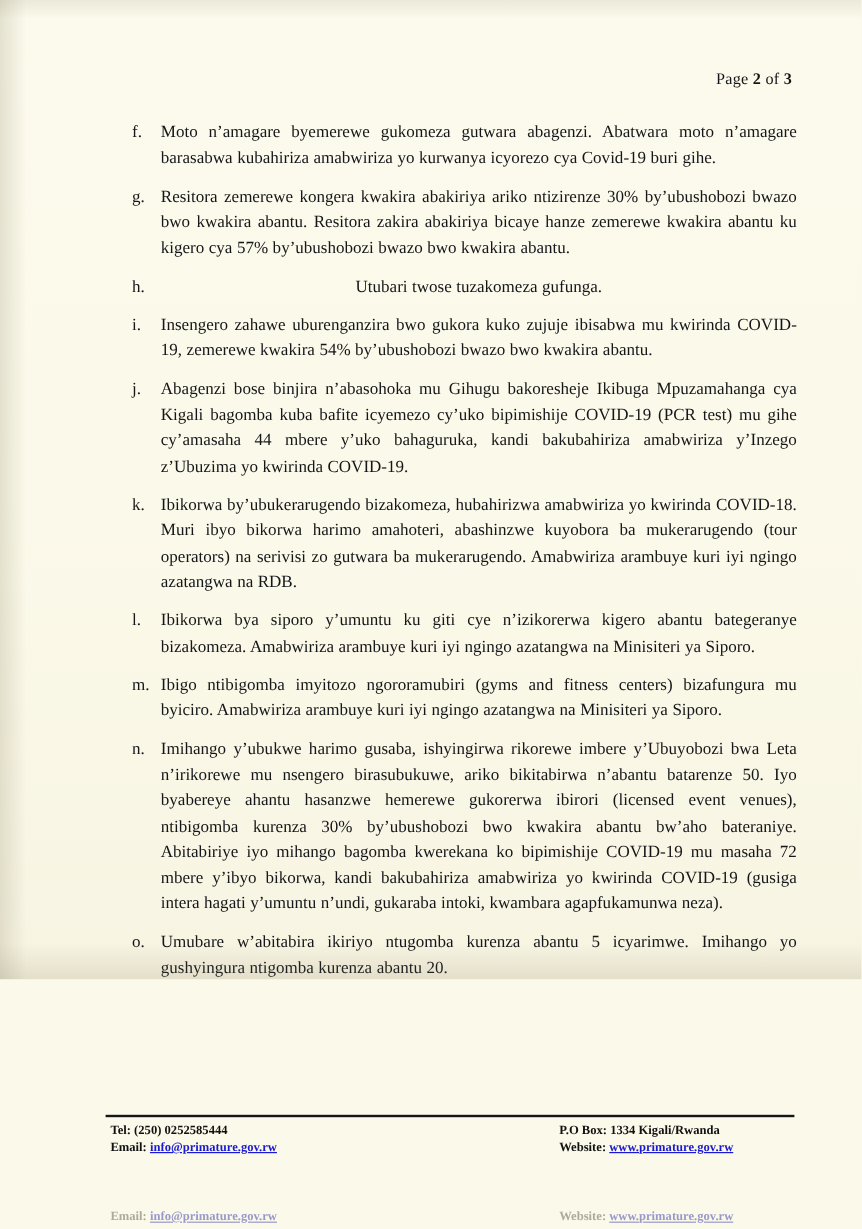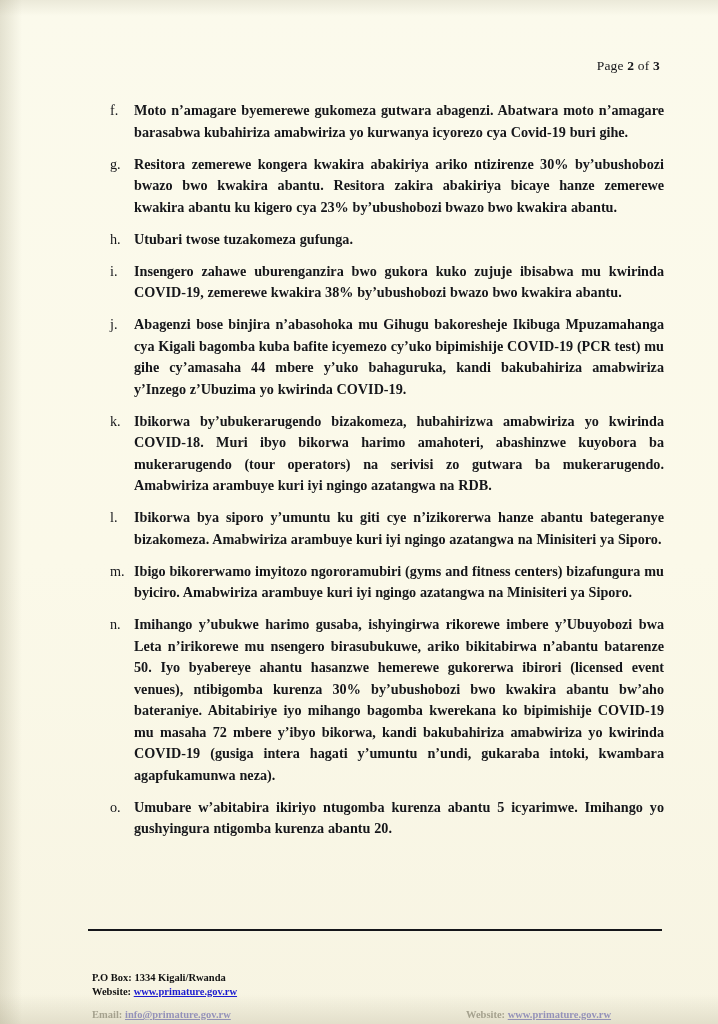--- a/index.html
+++ b/index.html
@@ -11,21 +11,21 @@
     height: 1024px;
     background: #fbf9ea;
     font-family: "Liberation Serif", serif;
     color: #15161a;
     overflow: hidden;
     position: relative;
   }
   .page {
     position: relative;
     width: 718px;
-    height: 1024px;
+    height: 816px;
     box-sizing: border-box;
     background: linear-gradient(180deg, #fbfaec 0%, #fbf9e9 55%, #f7f4e2 100%);
   }
   .page-header {
     position: absolute;
     top: 58px;
     right: 58px;
     font-size: 13.5px;
     letter-spacing: 0.2px;
     color: #15161a;
@@ -54,23 +54,22 @@
     box-sizing: border-box;
   }
   .text {
     flex: 1;
     font-size: 14.2px;
     line-height: 21.5px;
     text-align: justify;
     text-justify: inter-word;
     hyphens: none;
     word-spacing: 0.2px;
-    font-weight: bold;
-  }
-  .text.nojust { text-align: left; }
+  }
+  .text.nojust { text-align: center; }
 
   .footer-rule {
     position: absolute;
     left: 88px;
     right: 56px;
     top: 929px;
     height: 2px;
     background: #15161a;
   }
   .footer {
@@ -80,21 +79,21 @@
     right: 56px;
     font-family: "Liberation Serif", serif;
     font-size: 10.5px;
     font-weight: bold;
     line-height: 14px;
     display: flex;
     justify-content: flex-start;
     color: #111;
   }
   .footer-col-left { width: 374px; }
-  .footer-col-right { flex: 1; margin-top: 35px; }
+  .footer-col-right { flex: 1; }
   .footer .link {
     color: #1a1ad0;
     text-decoration: underline;
   }
 
   .footer-ghost {
     position: absolute;
     top: 1008px;
     left: 92px;
     right: 56px;
@@ -139,68 +138,72 @@
 
   <div class="body-area">
 
     <div class="item">
       <div class="marker">f.</div>
       <div class="text">Moto n’amagare byemerewe gukomeza gutwara abagenzi. Abatwara moto n’amagare barasabwa kubahiriza amabwiriza yo kurwanya icyorezo cya Covid-19 buri gihe.</div>
     </div>
 
     <div class="item">
       <div class="marker">g.</div>
-      <div class="text">Resitora zemerewe kongera kwakira abakiriya ariko ntizirenze 30% by’ubushobozi bwazo bwo kwakira abantu. Resitora zakira abakiriya bicaye hanze zemerewe kwakira abantu ku kigero cya 23% by’ubushobozi bwazo bwo kwakira abantu.</div>
+      <div class="text">Resitora zemerewe kongera kwakira abakiriya ariko ntizirenze 30% by’ubushobozi bwazo bwo kwakira abantu. Resitora zakira abakiriya bicaye hanze zemerewe kwakira abantu ku kigero cya 57% by’ubushobozi bwazo bwo kwakira abantu.</div>
     </div>
 
     <div class="item">
       <div class="marker">h.</div>
       <div class="text nojust">Utubari twose tuzakomeza gufunga.</div>
     </div>
 
     <div class="item">
       <div class="marker">i.</div>
-      <div class="text">Insengero zahawe uburenganzira bwo gukora kuko zujuje ibisabwa mu kwirinda COVID-19, zemerewe kwakira 38% by’ubushobozi bwazo bwo kwakira abantu.</div>
+      <div class="text">Insengero zahawe uburenganzira bwo gukora kuko zujuje ibisabwa mu kwirinda COVID-19, zemerewe kwakira 54% by’ubushobozi bwazo bwo kwakira abantu.</div>
     </div>
 
     <div class="item">
       <div class="marker">j.</div>
       <div class="text">Abagenzi bose binjira n’abasohoka mu Gihugu bakoresheje Ikibuga Mpuzamahanga cya Kigali bagomba kuba bafite icyemezo cy’uko bipimishije COVID-19 (PCR test) mu gihe cy’amasaha 44 mbere y’uko bahaguruka, kandi bakubahiriza amabwiriza y’Inzego z’Ubuzima yo kwirinda COVID-19.</div>
     </div>
 
     <div class="item">
       <div class="marker">k.</div>
       <div class="text">Ibikorwa by’ubukerarugendo bizakomeza, hubahirizwa amabwiriza yo kwirinda COVID-18. Muri ibyo bikorwa harimo amahoteri, abashinzwe kuyobora ba mukerarugendo (tour operators) na serivisi zo gutwara ba mukerarugendo. Amabwiriza arambuye kuri iyi ngingo azatangwa na RDB.</div>
     </div>
 
     <div class="item">
       <div class="marker">l.</div>
-      <div class="text">Ibikorwa bya siporo y’umuntu ku giti cye n’izikorerwa hanze abantu bategeranye bizakomeza. Amabwiriza arambuye kuri iyi ngingo azatangwa na Minisiteri ya Siporo.</div>
+      <div class="text">Ibikorwa bya siporo y’umuntu ku giti cye n’izikorerwa kigero abantu bategeranye bizakomeza. Amabwiriza arambuye kuri iyi ngingo azatangwa na Minisiteri ya Siporo.</div>
     </div>
 
     <div class="item">
       <div class="marker">m.</div>
-      <div class="text">Ibigo bikorerwamo imyitozo ngororamubiri (gyms and fitness centers) bizafungura mu byiciro. Amabwiriza arambuye kuri iyi ngingo azatangwa na Minisiteri ya Siporo.</div>
+      <div class="text">Ibigo ntibigomba imyitozo ngororamubiri (gyms and fitness centers) bizafungura mu byiciro. Amabwiriza arambuye kuri iyi ngingo azatangwa na Minisiteri ya Siporo.</div>
     </div>
 
     <div class="item">
       <div class="marker">n.</div>
       <div class="text">Imihango y’ubukwe harimo gusaba, ishyingirwa rikorewe imbere y’Ubuyobozi bwa Leta n’irikorewe mu nsengero birasubukuwe, ariko bikitabirwa n’abantu batarenze 50. Iyo byabereye ahantu hasanzwe hemerewe gukorerwa ibirori (licensed event venues), ntibigomba kurenza 30% by’ubushobozi bwo kwakira abantu bw’aho bateraniye. Abitabiriye iyo mihango bagomba kwerekana ko bipimishije COVID-19 mu masaha 72 mbere y’ibyo bikorwa, kandi bakubahiriza amabwiriza yo kwirinda COVID-19 (gusiga intera hagati y’umuntu n’undi, gukaraba intoki, kwambara agapfukamunwa neza).</div>
     </div>
 
     <div class="item">
       <div class="marker">o.</div>
       <div class="text">Umubare w’abitabira ikiriyo ntugomba kurenza abantu 5 icyarimwe. Imihango yo gushyingura ntigomba kurenza abantu 20.</div>
     </div>
 
   </div>
 
   <div class="footer-rule"></div>
 
   <div class="footer">
+    <div class="footer-col-left">
+      <div>Tel: (250) 0252585444</div>
+      <div><span>Email: </span><span class="link">info@primature.gov.rw</span></div>
+    </div>
     <div class="footer-col-right">
       <div>P.O Box: 1334 Kigali/Rwanda</div>
       <div><span>Website: </span><span class="link">www.primature.gov.rw</span></div>
     </div>
   </div>
 
   <div class="footer-ghost">
     <div class="gcol-left"><span>Email: </span><span class="link">info@primature.gov.rw</span></div>
     <div class="gcol-right"><span>Website: </span><span class="link">www.primature.gov.rw</span></div>
   </div>

